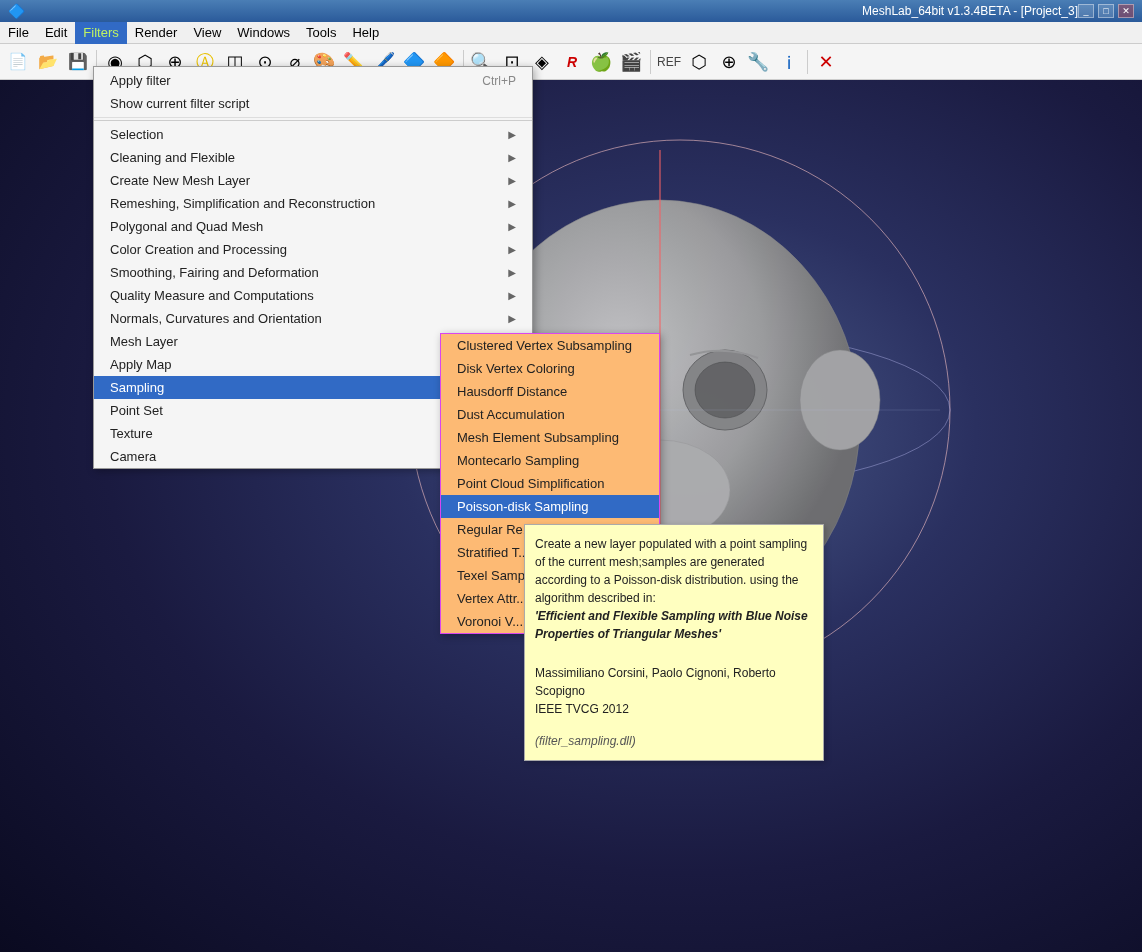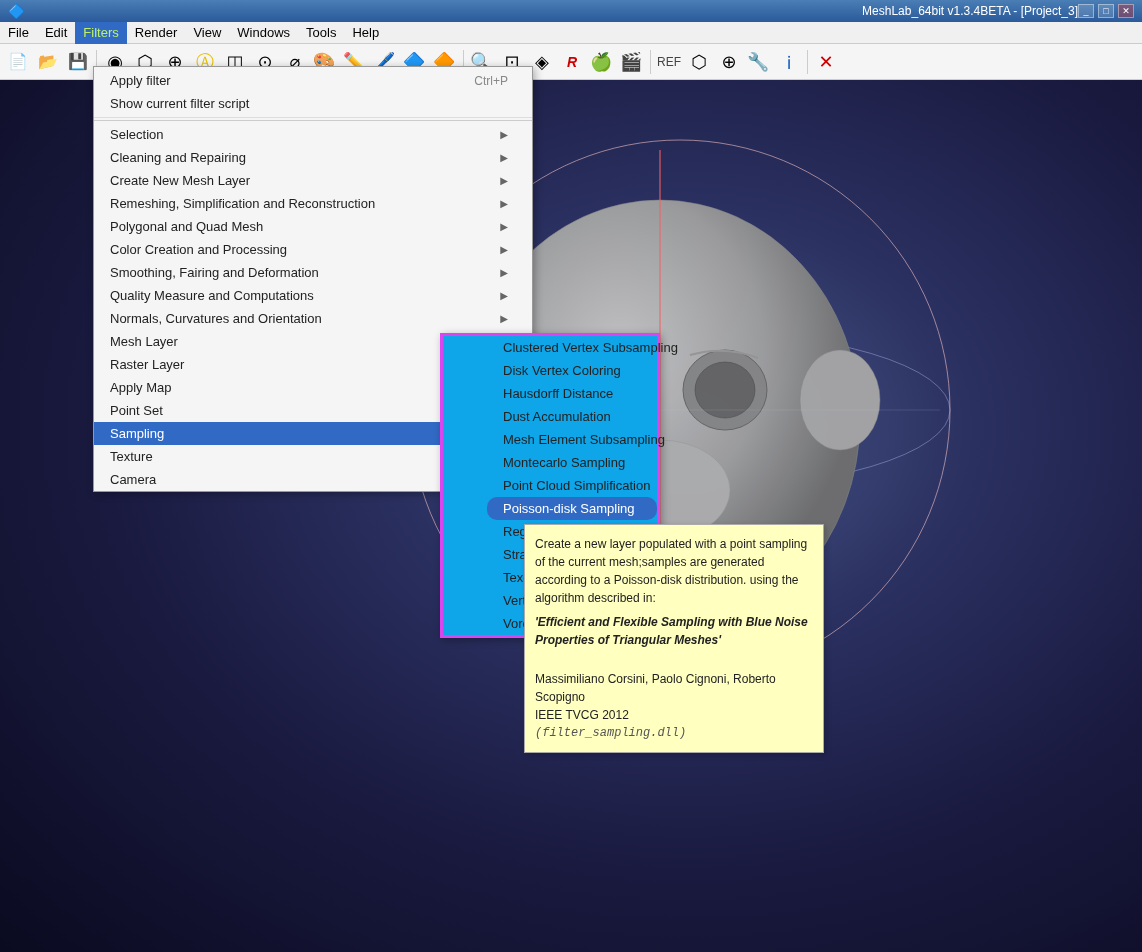--- a/index.html
+++ b/index.html
@@ -51,40 +51,39 @@
     
     #filters-menu {
       position: absolute; top: 66px; left: 93px; width: 440px;
       background: #f5f5f5; border: 1px solid #999; box-shadow: 2px 2px 8px rgba(0,0,0,0.3);
       z-index: 100;
     }
     .filter-section {
       border-bottom: 1px solid #ddd; padding: 2px 0;
     }
     .filter-menu-item {
-      padding: 4px 24px 4px 16px; cursor: pointer; display: flex; align-items: center;
+      padding: 4px 16px 4px 16px; cursor: pointer; display: flex; align-items: center;
       justify-content: space-between; white-space: nowrap; color: #222;
     }
     .filter-menu-item.highlighted { background: #316ac5; color: white; }
     .filter-menu-item .shortcut { color: #888; font-size: 12px; margin-left: 20px; }
     .filter-menu-item .arrow { color: #666; font-size: 10px; }
     .filter-menu-item.highlighted .arrow { color: white; }
     .filter-menu-separator { height: 1px; background: #ccc; margin: 2px 0; }
 
     
     #sampling-submenu {
       position: absolute; top: 333px; left: 440px; width: 220px;
-      background: #0ea5e9; border: 3px solid #d946ef; box-shadow: 2px 2px 8px rgba(0,0,0,0.3);
+      background: #fdba74; border: 1px solid #d946ef; box-shadow: 2px 2px 8px rgba(0,0,0,0.3);
       z-index: 101;
-      padding-left: 44px;
     }
     .sampling-item {
       padding: 4px 16px; cursor: pointer; color: #222; white-space: nowrap;
     }
-    .sampling-item.selected { background: #316ac5; color: white; border-radius: 10px; }
+    .sampling-item.selected { background: #316ac5; color: white; }
 
     
     #tooltip {
       position: absolute; top: 524px; left: 524px; width: 300px;
       background: #ffffc0; border: 1px solid #aaa; padding: 10px;
       font-size: 12px; line-height: 1.5; z-index: 102; color: #222;
       box-shadow: 2px 2px 6px rgba(0,0,0,0.2);
     }
     #tooltip .bold { font-weight: bold; font-style: italic; }
     #tooltip .italic { font-style: italic; color: #555; }
@@ -206,21 +205,21 @@
     </div>
   </div>
 
   <div class="filter-menu-separator"></div>
 
   <div class="filter-menu-item">
     <span>Selection</span>
     <span class="arrow">▶</span>
   </div>
   <div class="filter-menu-item">
-    <span>Cleaning and Repairing</span>
+    <span>Cleaning and Flexible</span>
     <span class="arrow">▶</span>
   </div>
   <div class="filter-menu-item">
     <span>Create New Mesh Layer</span>
     <span class="arrow">▶</span>
   </div>
   <div class="filter-menu-item">
     <span>Remeshing, Simplification and Reconstruction</span>
     <span class="arrow">▶</span>
   </div>
@@ -242,36 +241,32 @@
   </div>
   <div class="filter-menu-item">
     <span>Normals, Curvatures and Orientation</span>
     <span class="arrow">▶</span>
   </div>
   <div class="filter-menu-item">
     <span>Mesh Layer</span>
     <span class="arrow">▶</span>
   </div>
   <div class="filter-menu-item">
-    <span>Raster Layer</span>
-    <span class="arrow">▶</span>
-  </div>
-  <div class="filter-menu-item">
     <span>Apply Map</span>
-    <span class="arrow">▶</span>
-  </div>
-  <div class="filter-menu-item">
-    <span>Point Set</span>
     <span class="arrow">▶</span>
   </div>
   <div class="filter-menu-item highlighted">
     <span>Sampling</span>
     <span class="arrow" style="color:white;">▶</span>
   </div>
   <div class="filter-menu-item">
+    <span>Point Set</span>
+    <span class="arrow">▶</span>
+  </div>
+  <div class="filter-menu-item">
     <span>Texture</span>
     <span class="arrow">▶</span>
   </div>
   <div class="filter-menu-item">
     <span>Camera</span>
     <span class="arrow">▶</span>
   </div>
 </div>
 
 <div id="sampling-submenu">
@@ -311,17 +306,17 @@
   <div class="sampling-item">
     <span>Vertex Attr...</span>
   </div>
   <div class="sampling-item">
     <span>Voronoi V...</span>
   </div>
 </div>
 
 <div id="tooltip">
   <p>Create a new layer populated with a point sampling of the current mesh;samples are generated according to a Poisson-disk distribution. using the algorithm described in:</p>
-  <p class="bold" style="margin-top:6px;">'Efficient and Flexible Sampling with Blue Noise Properties of Triangular Meshes'</p>
+  <p class="bold" style="">'Efficient and Flexible Sampling with Blue Noise Properties of Triangular Meshes'</p>
   <p style="margin-top:21px;">Massimiliano Corsini, Paolo Cignoni, Roberto Scopigno</p>
   <p>IEEE TVCG 2012</p>
-  <p class="italic" style="margin-top:0;font-family:Liberation Mono, monospace;">(filter_sampling.dll)</p>
+  <p class="italic" style="margin-top:14px;">(filter_sampling.dll)</p>
 </div>
 
 </body></html>

